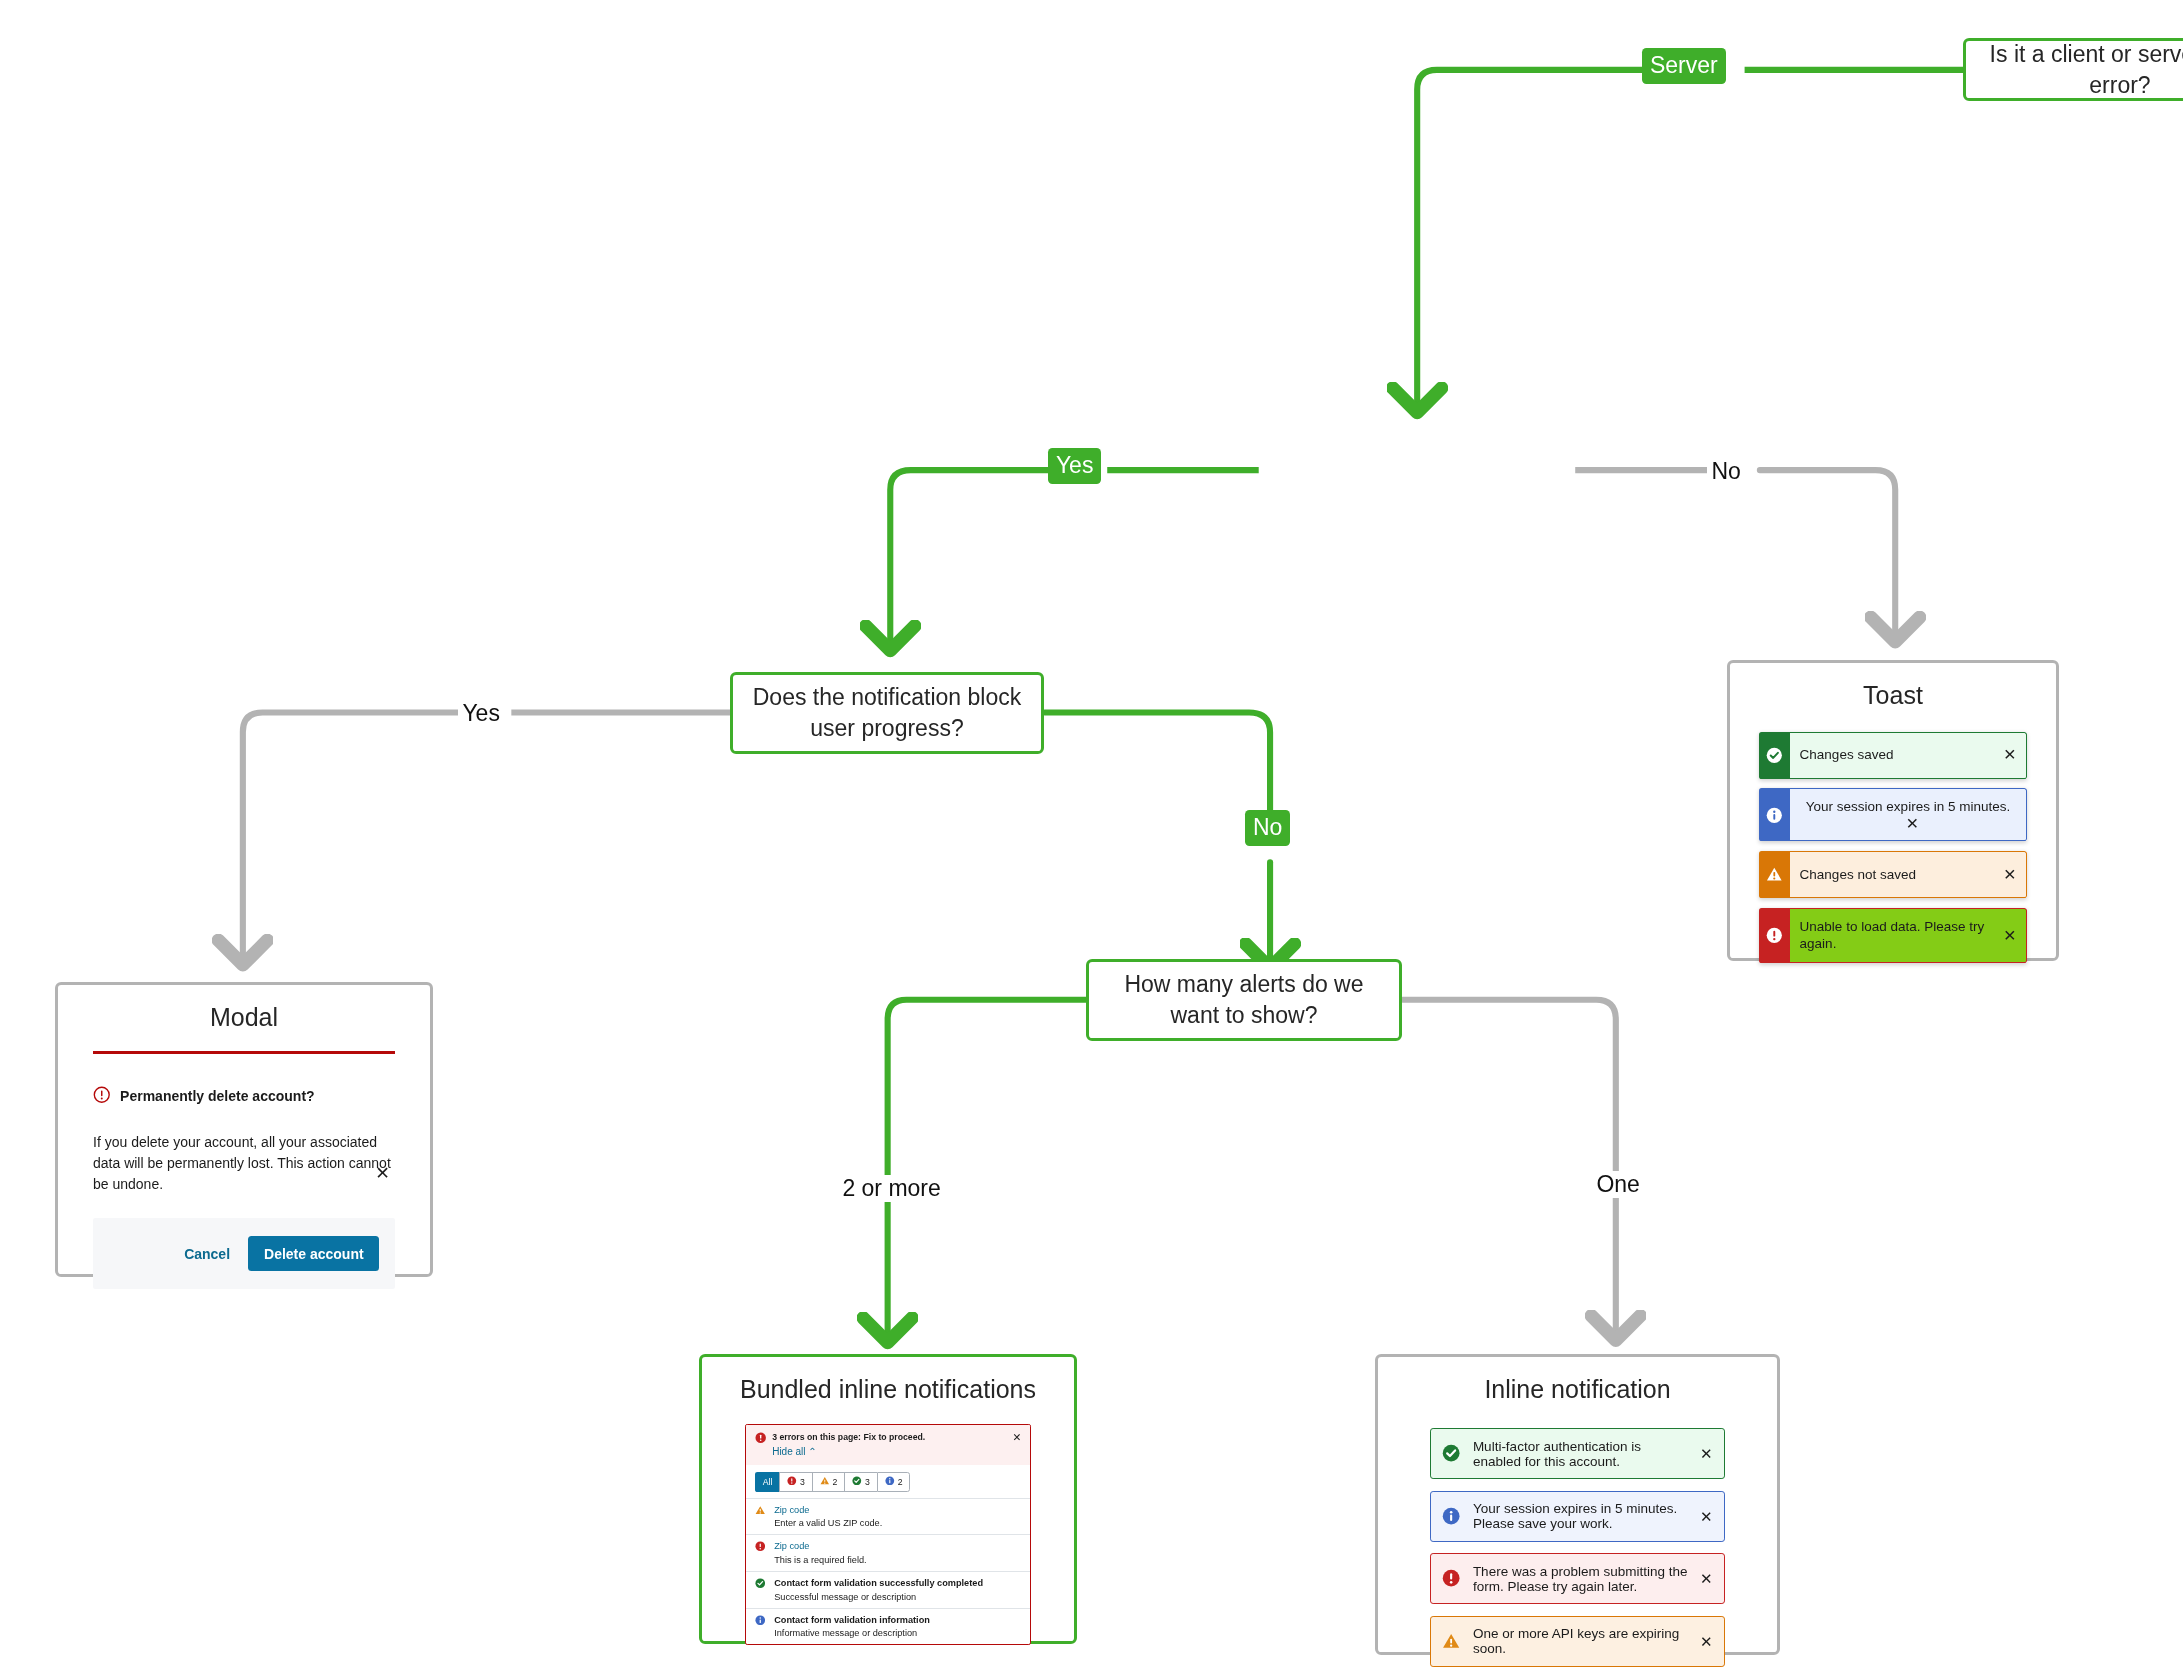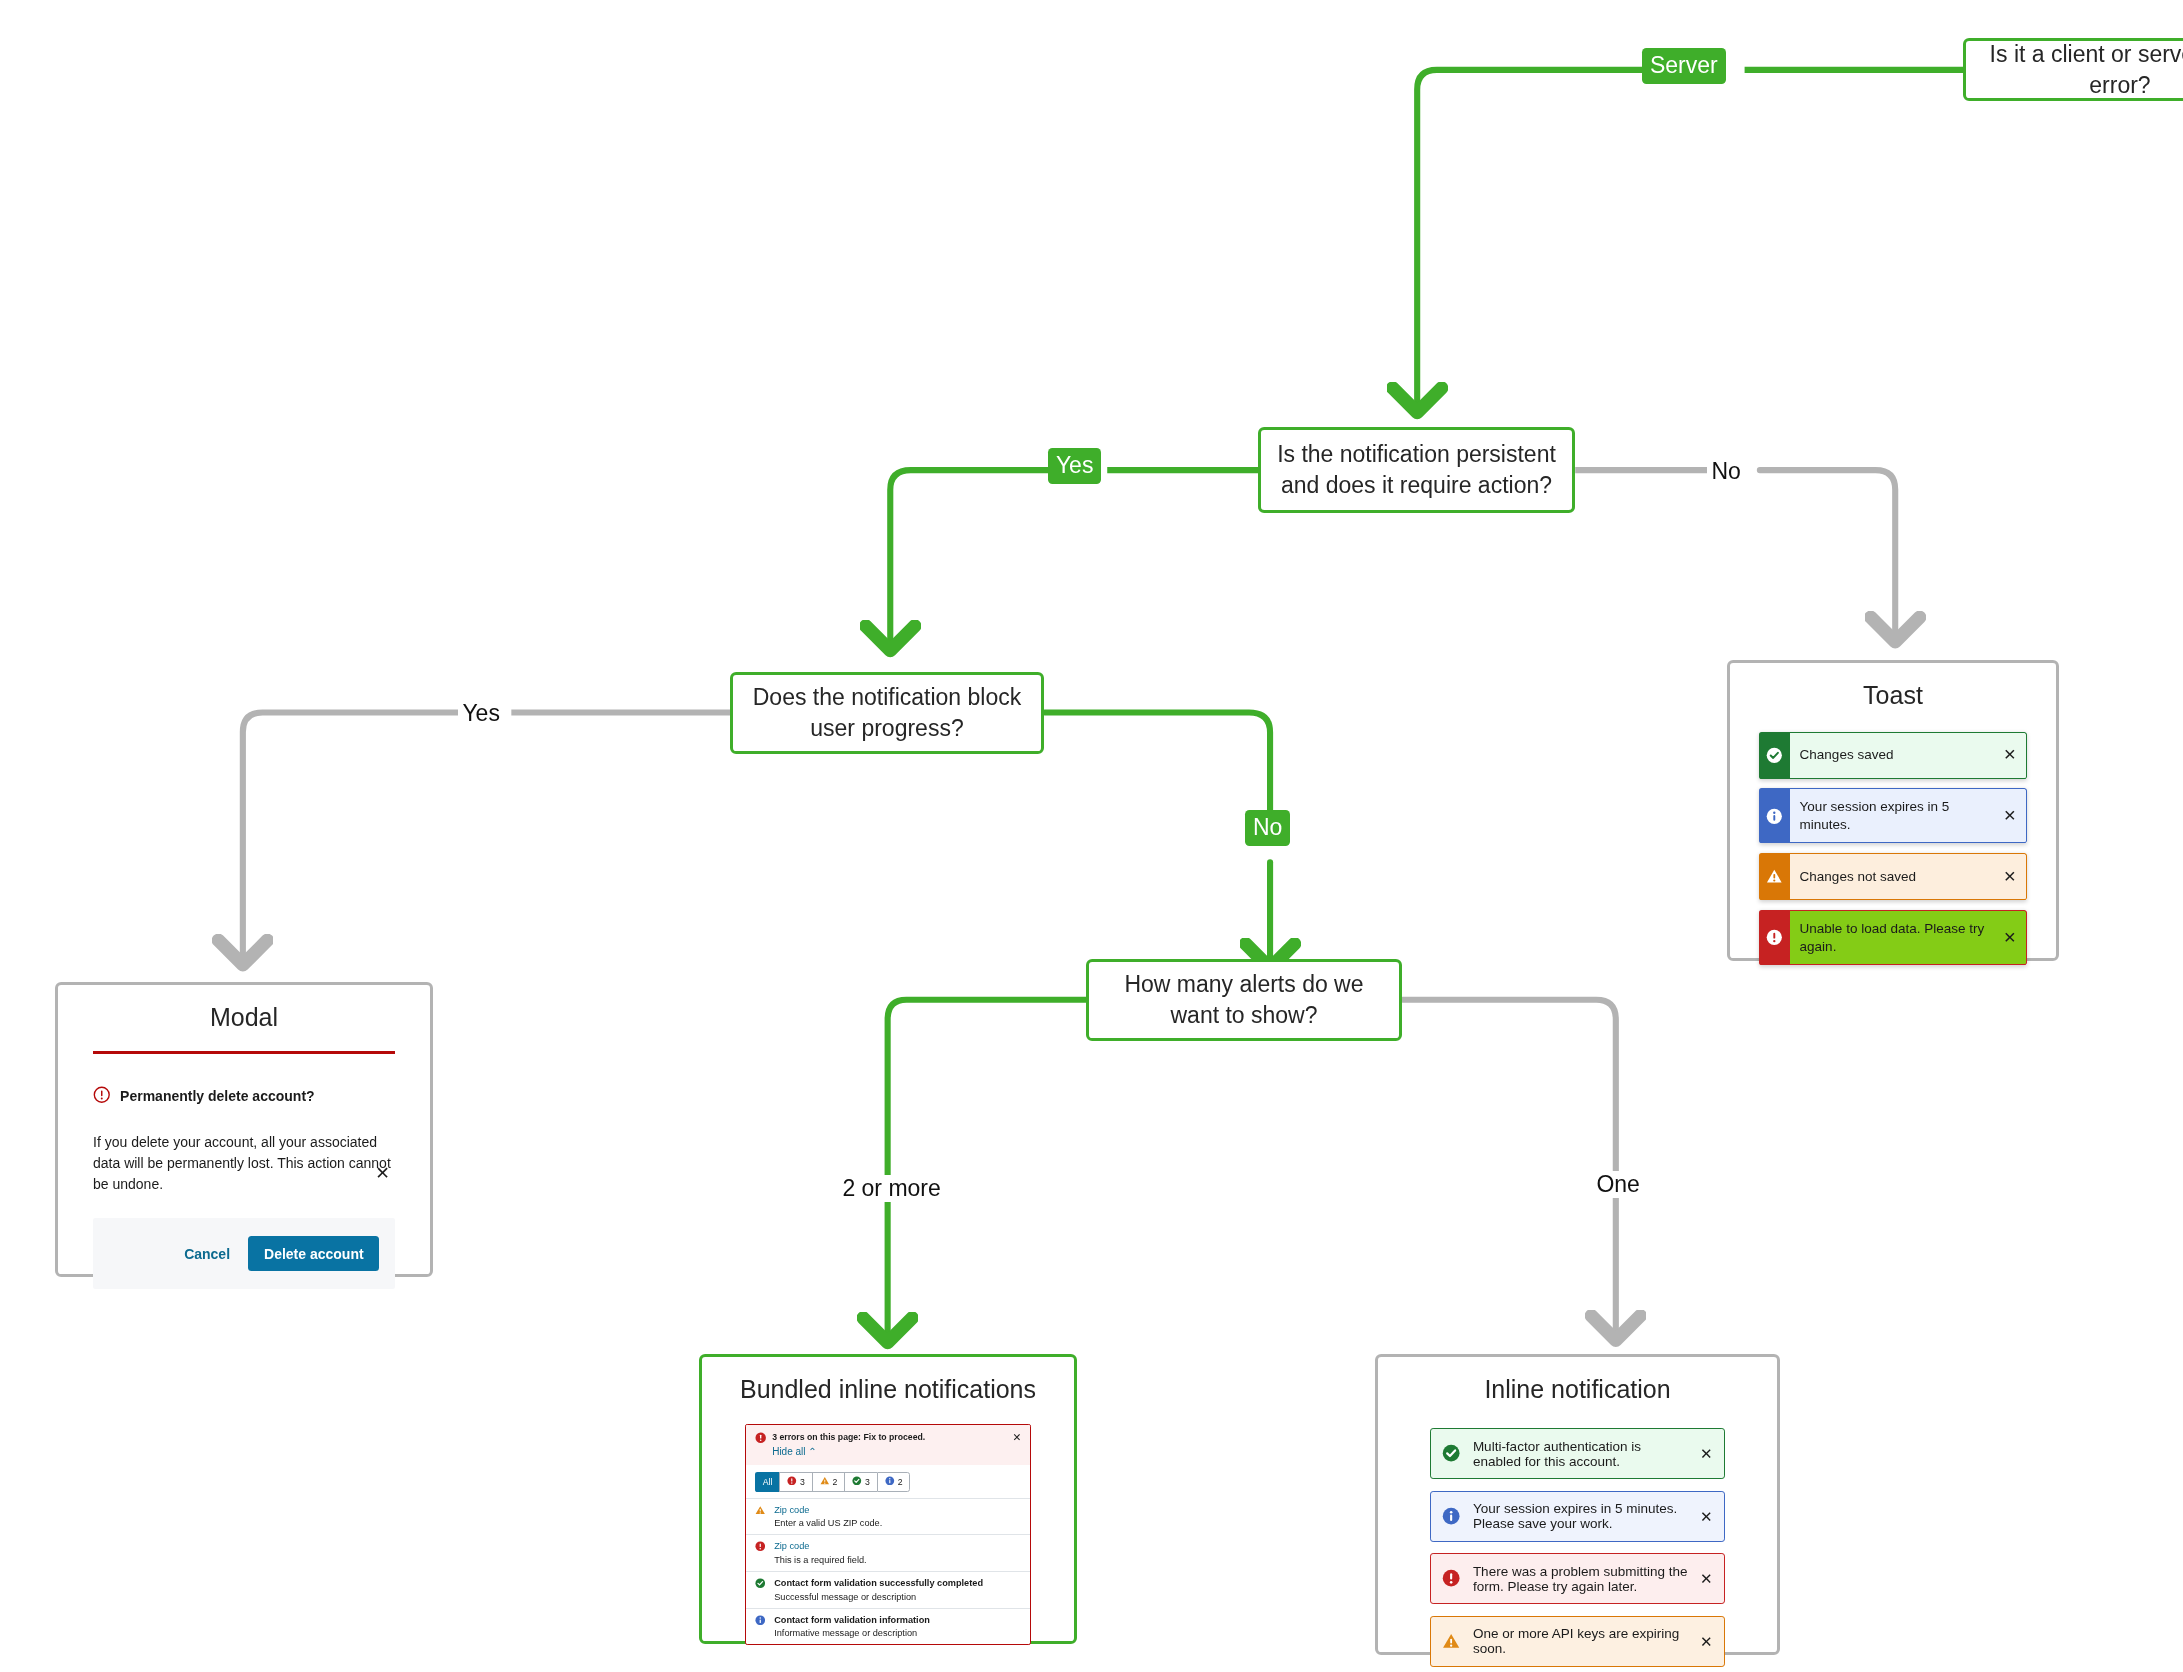--- a/index.html
+++ b/index.html
@@ -105,23 +105,20 @@
 
     <path d="M2488,2290 L2075,2290 Q2032,2290 2032,2335 L2032,3075" fill="none" stroke="#3fae2a" stroke-width="14" stroke-linecap="round" marker-end="url(#ahG)"></path>
 
     <path d="M3212,2290 L3655,2290 Q3700,2290 3700,2335 L3700,3070" fill="none" stroke="#b3b3b3" stroke-width="14" stroke-linecap="round" marker-end="url(#ahN)"></path>
   </svg>
 
   <div class="dnode" style="left:1963px;top:38px;width:314px;height:63px;">
     <span>Is it a client or server side error?</span>
   </div>
 
-  <div class="dnode" style="left:1258px;top:427px;width:317px;height:86px;">
-    <span>Is the notification persistent and does it require action?</span>
-  </div>
 
   <div class="dnode" style="left:1086px;top:959px;width:316px;height:82px;">
     <span>How many alerts do we want to show?</span>
   </div>
 
   <div class="dnode" style="left:730px;top:672px;width:314px;height:82px;">
     <span>Does the notification block user progress?</span>
   </div>
 
   <div class="ebadge" style="left:1642px;top:48px;">Server</div>
@@ -153,21 +150,21 @@
       </div>
 
       <div class="toast">
         <div class="strip" style="background:#3e68c4;">
           <svg width="16.6" height="16.6" viewBox="0 0 24 24">
               <circle cx="12" cy="12" r="11" fill="#fff"></circle>
           <circle cx="12" cy="6.9" r="1.7" fill="#3e68c4"></circle>
           <rect x="10.6" y="10" width="2.8" height="8.3" rx="1.4" fill="#3e68c4"></rect>
             </svg>
         </div>
-        <div class="tbody" style="background:#eaf0fd;border-color:#3e68c4;">
+        <div class="tbody" style="background:#eaf0fd;border-color:#3e68c4;flex-direction:column;">
           <span class="ttext">Your session expires in 5 minutes.</span>
           <span class="tclose">✕</span>
         </div>
       </div>
 
       <div class="toast">
         <div class="strip" style="background:#d97706;">
           <svg width="16.6" height="16.6" viewBox="0 0 24 24">
           <path d="M12 2.6 L22.6 20.8 L1.4 20.8 Z" fill="#fff"></path>
           <rect x="10.7" y="8.6" width="2.6" height="6.6" rx="1.3" fill="#d97706"></rect>

